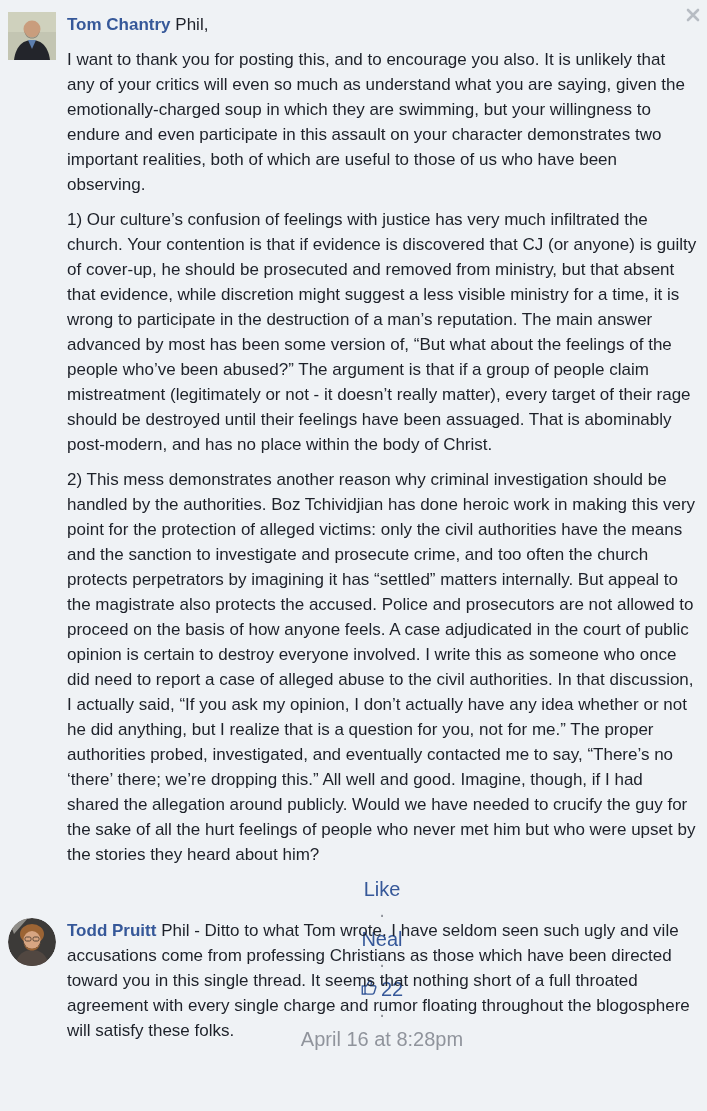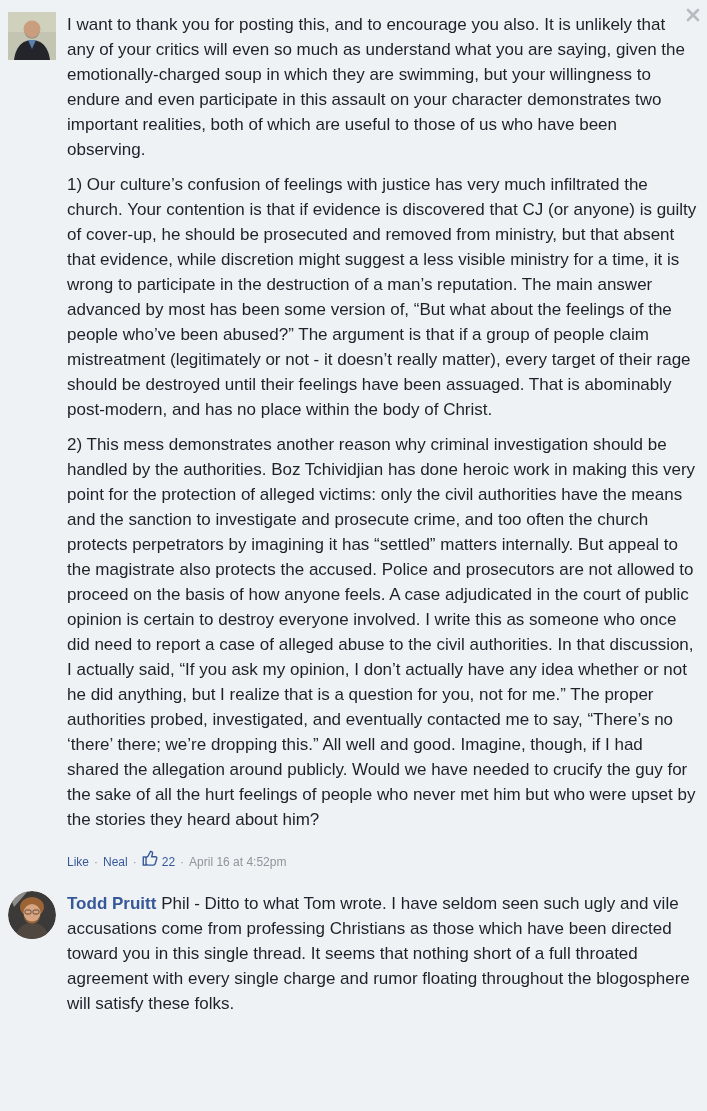--- a/index.html
+++ b/index.html
@@ -20,21 +20,21 @@
   .comment { display: flex; align-items: flex-start; padding-left: 8px; padding-right: 10px; }
   .comment-first { padding-top: 12px; }
   .comment-second { margin-top: 16px; justify-content: space-between; }
   .avatar { width: 48px; height: 48px; flex: 0 0 auto; margin-right: 11px; overflow: hidden; }
   .avatar svg { display: block; }
   .avatar-round { border-radius: 50%; }
   .content { width: 630px; font-size: 17px; line-height: 25px; }
   .content p { margin: 0 0 10px 0; }
   .author { color: #365899; font-weight: 700; text-decoration: none; cursor: pointer; }
   .body-text { color: #1d2129; }
-  .footer { display: flex; align-items: center; font-size: 12px; color: #90949c; margin-top: 18px; height: 25px; }
+  .footer { display: flex; align-items: center; font-size: 20px; color: #90949c; margin-top: 10px; height: 25px; flex-direction: column; }
   .footer a { text-decoration: none; cursor: pointer; }
   .action-link { color: #365899; }
   .dot { margin: 0 5px; color: #90949c; }
   .like-count { display: inline-flex; align-items: center; color: #365899; }
   .like-count svg { margin-right: 3px; }
   .timestamp { color: #90949c; }
   .reply-row { display: flex; align-items: center; margin-top: 9px; margin-left: 2px; font-size: 16px; }
   .reply-arrow { margin-right: 10px; flex: 0 0 auto; }
   .avatar-sm { width: 30px; height: 30px; flex: 0 0 auto; margin-right: 10px; overflow: hidden; border: 1px solid #d8dce2; }
   .avatar-sm svg { display: block; }
@@ -55,40 +55,41 @@
     <svg width="48" height="48" viewBox="0 0 48 48">
       <rect width="48" height="48" fill="#c3c5b2"></rect>
       <rect width="48" height="20" fill="#cfd1bd"></rect>
       <path d="M6 48 C8 32 17 28 24 28 C31 28 40 32 42 48 Z" fill="#23252b"></path>
       <path d="M20 28 L24 37 L28 28 Z" fill="#5d7fae"></path>
       <circle cx="24" cy="17" r="8.5" fill="#c99d7d"></circle>
       <path d="M16.5 19 C17 24 20 26.5 24 26.5 C28 26.5 31 24 31.5 19 C30 24 27 25.5 24 25.5 C21 25.5 18 24 16.5 19 Z" fill="#8a8578"></path>
     </svg>
   </div>
   <div class="content">
+    <p><a class="author">Tom Chantry</a> <span class="body-text">Phil,</span></p>
     <p>I want to thank you for posting this, and to encourage you also. It is unlikely that any of your critics will even so much as understand what you are saying, given the emotionally-charged soup in which they are swimming, but your willingness to endure and even participate in this assault on your character demonstrates two important realities, both of which are useful to those of us who have been observing.</p>
     <p>1) Our culture’s confusion of feelings with justice has very much infiltrated the church. Your contention is that if evidence is discovered that CJ (or anyone) is guilty of cover-up, he should be prosecuted and removed from ministry, but that absent that evidence, while discretion might suggest a less visible ministry for a time, it is wrong to participate in the destruction of a man’s reputation. The main answer advanced by most has been some version of, “But what about the feelings of the people who’ve been abused?” The argument is that if a group of people claim mistreatment (legitimately or not - it doesn’t really matter), every target of their rage should be destroyed until their feelings have been assuaged. That is abominably post-modern, and has no place within the body of Christ.</p>
     <p>2) This mess demonstrates another reason why criminal investigation should be handled by the authorities. Boz Tchividjian has done heroic work in making this very point for the protection of alleged victims: only the civil authorities have the means and the sanction to investigate and prosecute crime, and too often the church protects perpetrators by imagining it has “settled” matters internally. But appeal to the magistrate also protects the accused. Police and prosecutors are not allowed to proceed on the basis of how anyone feels. A case adjudicated in the court of public opinion is certain to destroy everyone involved. I write this as someone who once did need to report a case of alleged abuse to the civil authorities. In that discussion, I actually said, “If you ask my opinion, I don’t actually have any idea whether or not he did anything, but I realize that is a question for you, not for me.” The proper authorities probed, investigated, and eventually contacted me to say, “There’s no ‘there’ there; we’re dropping this.” All well and good. Imagine, though, if I had shared the allegation around publicly. Would we have needed to crucify the guy for the sake of all the hurt feelings of people who never met him but who were upset by the stories they heard about him?</p>
 
     <div class="footer">
       <a class="action-link">Like</a>
       <span class="dot">·</span>
       <a class="action-link">Neal</a>
       <span class="dot">·</span>
       <a class="like-count">
         <span>
           <svg width="17" height="17" viewBox="0 0 16 16" fill="none" stroke="#365899" stroke-width="1.3">
             <rect x="1.2" y="6.6" width="2.6" height="7.6"></rect>
             <path d="M3.8 13.4 C4.4 14 5 14.2 6 14.2 L10.8 14.2 C11.6 14.2 12.2 13.7 12.4 13 L13.9 8 C14.2 7.1 13.5 6.3 12.6 6.3 L9.1 6.3 L9.9 3.4 C10.2 2.3 9.5 1.4 8.4 1.4 L8 1.4 L5.6 6 L3.8 7.1"></path>
           </svg>
         </span>
         <span>22</span>
       </a>
       <span class="dot">·</span>
-      <a class="timestamp">April 16 at 4:52pm</a>
+      <a class="timestamp">April 16 at 8:28pm</a>
     </div>
 
   </div>
 </div>
 
 <div class="comment comment-second">
   <div class="avatar avatar-round">
     <svg width="48" height="48" viewBox="0 0 48 48">
       <circle cx="24" cy="24" r="24" fill="#3c3a38"></circle>
       <path d="M0 0 L20 0 L6 16 Z" fill="#8f8d88"></path>

